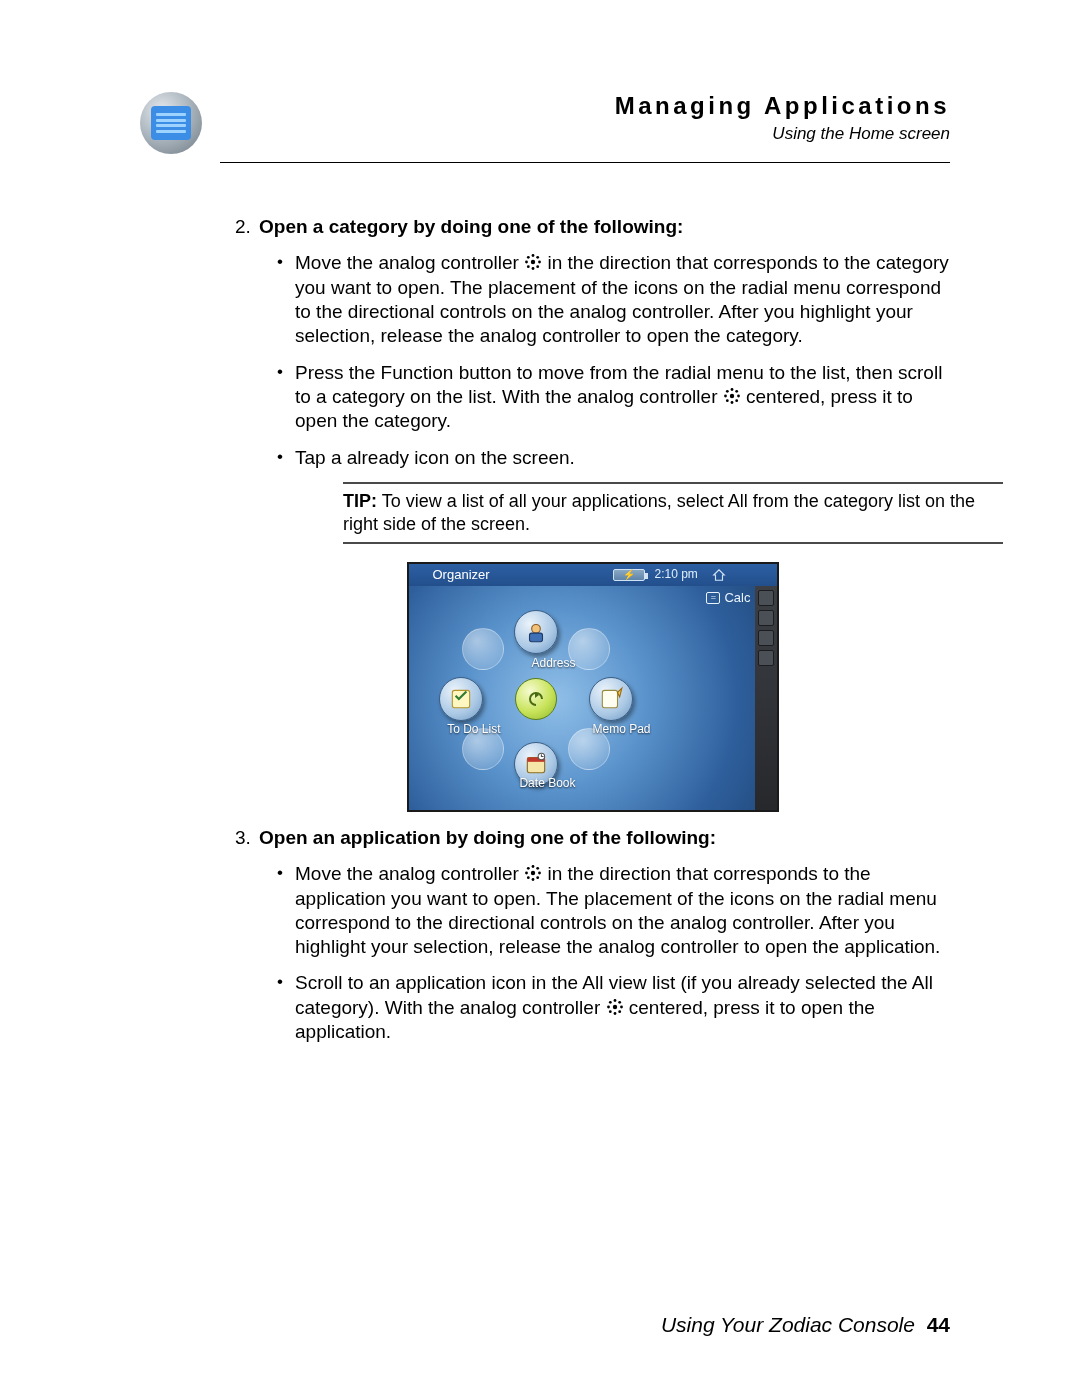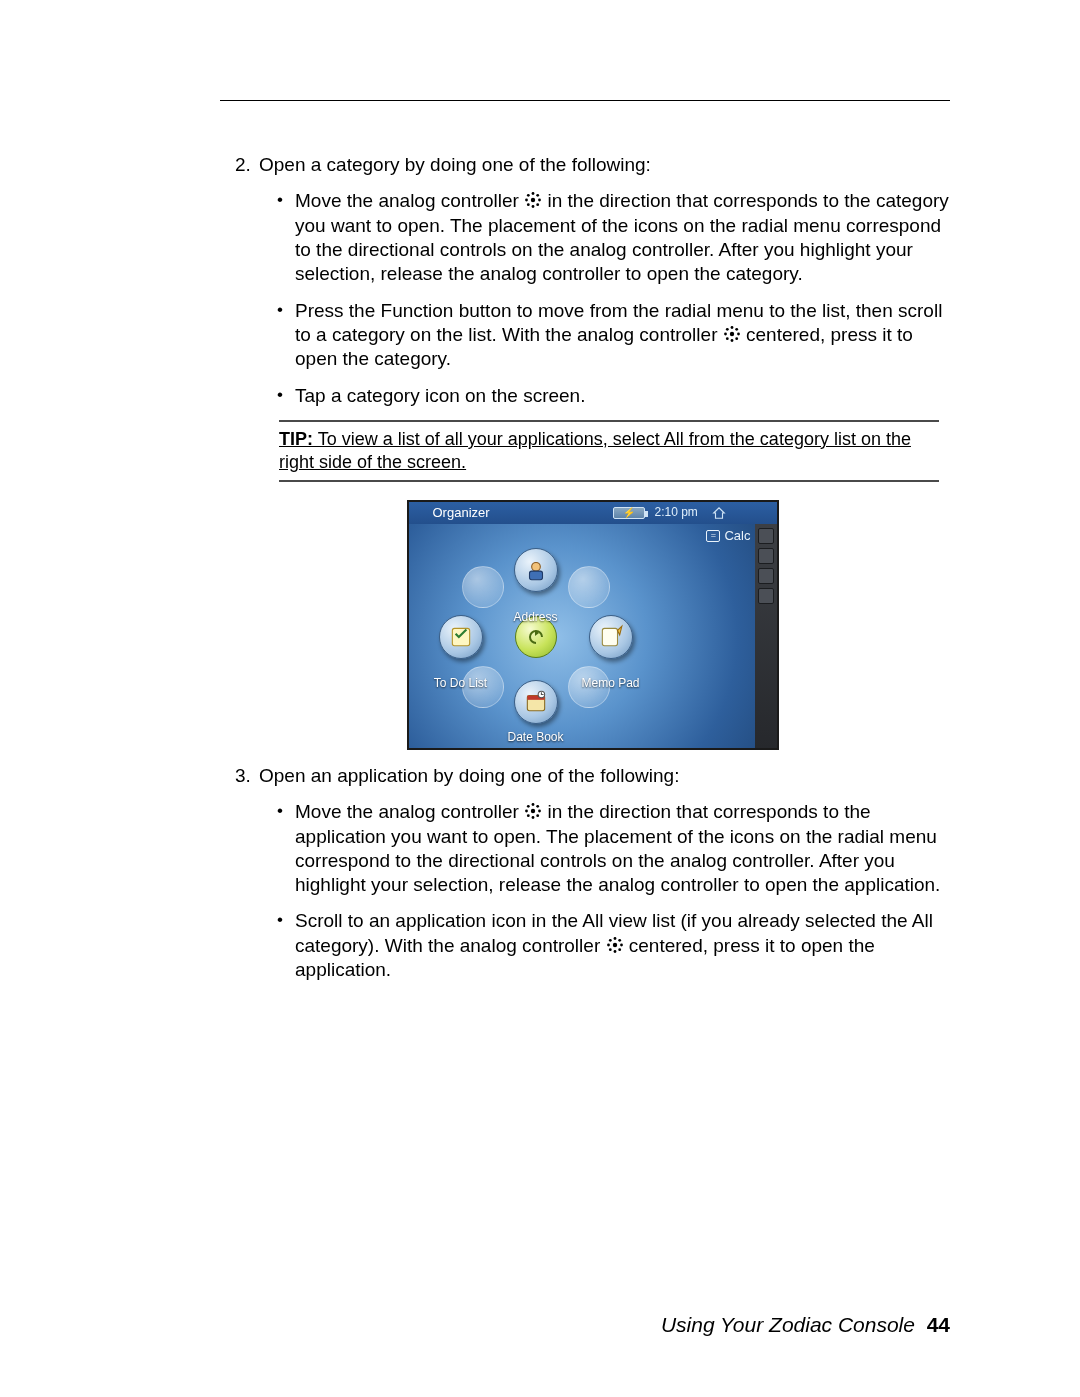--- a/index.html
+++ b/index.html
@@ -17,29 +17,29 @@
   .header-text { flex:1; text-align:right; }
   .chapter-title { font-size:24px; font-weight:bold; letter-spacing:3.5px; color:#000; }
   .section-title { font-size:17px; font-style:italic; margin-top:4px; color:#000; }
   .header-rule { margin-top:8px; border:none; border-top:1px solid #000; }
   .header-rule-wrap { margin-left: 80px; }
   
   
   .body { margin-top: 52px; margin-left:95px; font-size:19px; line-height:1.28; }
   .ol-item { display:flex; margin-bottom:10px; }
   .ol-num { flex: 0 0 24px; }
-  .ol-text { flex:1; }
+  .ol-text { flex:1;font-weight:bold; }
   .bullets { margin-top:12px; margin-left:42px; }
   .bullet { display:flex; margin-bottom:12px; }
   .bullet .dot { flex:0 0 18px; font-size:17px; line-height:1.3; }
   .bullet .btxt { flex:1; }
   .ctrl-icon { display:inline-block; width:18px; height:18px; vertical-align:-2px; }
   
   
-  .tip-box { margin: 6px 0 18px 44px; width: 660px; text-decoration: underline; }
+  .tip-box { margin: 6px 0 18px 108px; width: 660px; }
   .tip-rule { border:none; border-top:2px solid #4a4a4a; margin:6px 0; }
   .tip-text { font-size:18px; line-height:1.28; }
   .tip-text .tip-label { font-weight:bold; }
   
   
   .device-wrap { display:flex; justify-content:center; margin: 10px 0 14px; }
   .device { width:372px; height:250px; border:2px solid #1a1a1a; background:#3a74b7; position:relative; overflow:hidden; }
   .device-bg { position:absolute; inset:0; background: radial-gradient(circle at 40% 55%, #90bfe8 0%, #5a93cc 35%, #2e5f9c 70%, #1f4576 100%); }
   .titlebar { position:absolute; top:0; left:0; right:0; height:22px; background: linear-gradient(#2c5fa3,#234f8c); display:flex; align-items:center; font-size:13px; color:#fff; }
   .titlebar .tb-title { padding-left:24px; flex:0 0 204px; }
@@ -53,21 +53,21 @@
   .side-col .sbtn { width:16px; height:16px; background:#4b4f56; border:1px solid #1b1d20; border-radius:2px; }
   
   .calc-pill { position:absolute; top:26px; right:26px; display:flex; align-items:center; gap:4px; color:#e9f3fb; font-size:13px; }
   .calc-pill .calc-ic { width:14px; height:12px; border:1px solid #e9f3fb; border-radius:2px; display:inline-flex; align-items:center; justify-content:center; font-size:9px; }
   
   .radial { position:absolute; top:38px; left:18px; width:218px; height:190px; }
   .ring { position:absolute; width:42px; height:42px; border-radius:50%; background: radial-gradient(circle at 35% 30%, rgba(255,255,255,0.5), rgba(255,255,255,0.05)); border:1px solid rgba(255,255,255,0.35); }
   .radial .center { position:absolute; left:88px; top:76px; width:42px; height:42px; border-radius:50%; background: radial-gradient(circle at 35% 30%, #f6fbd0, #c8e35a 55%, #8eb82a); border:1px solid #5a7d18; display:flex; align-items:center; justify-content:center; }
   .radial .center svg { width:20px; height:20px; }
   .app-ic { position:absolute; width:44px; height:44px; border-radius:50%; display:flex; align-items:center; justify-content:center; background: radial-gradient(circle at 35% 30%, #eaf3fb, #a9c7e4 60%, #6d96c0); border:1px solid #3c5f86; box-shadow: 2px 3px 4px rgba(0,0,0,0.4); }
-  .app-label { position:absolute; color:#fff; font-size:12px; text-align:center; width:80px; text-shadow:0 1px 2px rgba(0,0,0,0.7);margin-top:16px; }
+  .app-label { position:absolute; color:#fff; font-size:12px; text-align:right; width:80px; text-shadow:0 1px 2px rgba(0,0,0,0.7); }
   
   
   .footer { position:absolute; bottom:60px; right:130px; font-size:21px; font-style:italic; }
   .footer .pg { font-weight:bold; font-style:normal; }
 </style>
 </head>
 <body>
 
 <svg width="0" height="0" style="position:absolute">
   <defs>
@@ -80,20 +80,34 @@
       <circle cx="4.3" cy="4.3" r="1.4" fill="#000"></circle>
       <circle cx="13.7" cy="4.3" r="1.4" fill="#000"></circle>
       <circle cx="4.3" cy="13.7" r="1.4" fill="#000"></circle>
       <circle cx="13.7" cy="13.7" r="1.4" fill="#000"></circle>
     </g>
   </defs>
 </svg>
 
 <div class="page">
 
+  <div class="header-row">
+    <div class="header-icon">
+      <div class="header-icon-inner">
+        <div class="line"></div>
+          <div class="line"></div>
+          <div class="line"></div>
+          <div class="line"></div>
+      </div>
+    </div>
+    <div class="header-text">
+      <div class="chapter-title">Managing Applications</div>
+      <div class="section-title">Using the Home screen</div>
+    </div>
+  </div>
   <div class="header-rule-wrap">
       <hr class="header-rule">
     </div>
 
   <div class="body">
 
     <div class="ol-item">
       <div class="ol-num">2.</div>
       <div class="ol-text">Open a category by doing one of the following:</div>
     </div>
@@ -109,21 +123,21 @@
       <div class="bullet">
         <div class="dot">•</div>
         <div class="btxt">
           <span>Press the Function button to move from the radial menu to the list, then scroll to a category on the list. With the analog controller </span><span class="ctrl-icon"><svg viewBox="0 0 18 18">
                 <use href="#ctrl-glyph"></use>
               </svg></span><span> centered, press it to open the category.</span>
         </div>
       </div>
       <div class="bullet">
         <div class="dot">•</div>
-        <div class="btxt">Tap a category icon on the screen.</div>
+        <div class="btxt">Tap a already icon on the screen.</div>
       </div>
     </div>
 
     <div class="tip-box">
       <hr class="tip-rule">
       <div class="tip-text">
         <span class="tip-label">TIP:</span><span>   To view a list of all your applications, select All from the category list on the right side of the screen.</span>
       </div>
       <hr class="tip-rule">
     </div>

